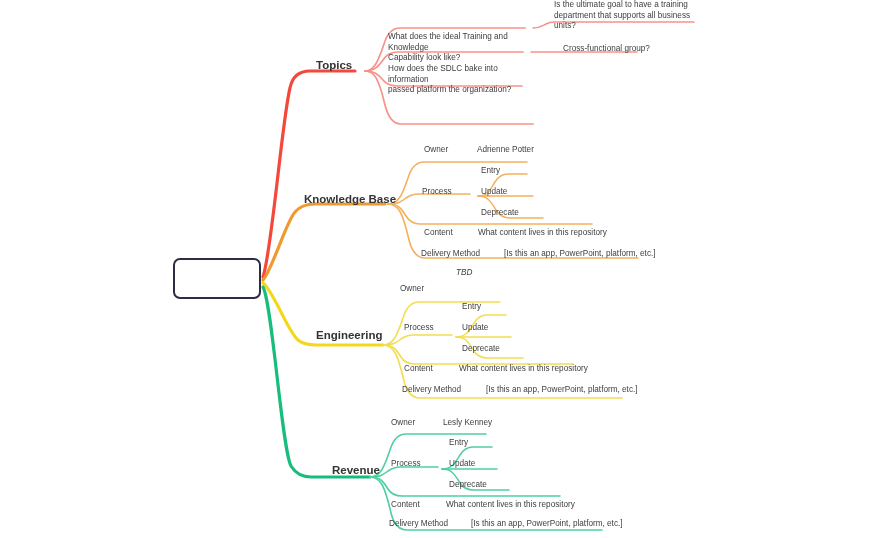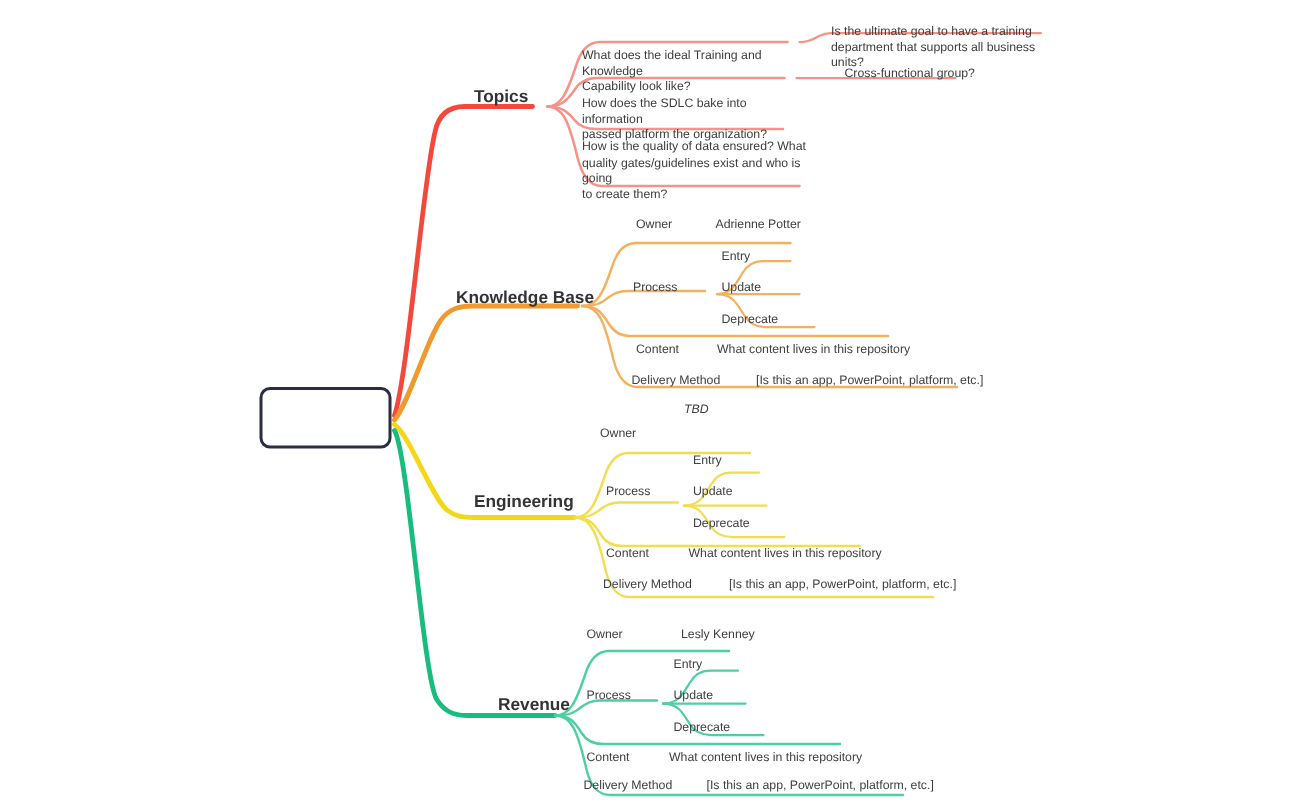--- a/index.html
+++ b/index.html
@@ -115,32 +115,29 @@
 
   <div class="root-node">
     <span class="lbl" style="left:8px; top:12px; font-size:11px;"></span>
   </div>
 
   <div class="lbl branch-label" style="left:316px; top:58px;">Topics</div>
 
   <div class="lbl q-label" style="left:388px; top:6px; width:150px;margin-top:26px;">What does the ideal Training and Knowledge
 Capability look like?</div>
 
-  <div class="lbl q-label" style="left:554px; top:16px; width:150px;">Is the ultimate goal to have a training
+  <div class="lbl q-label" style="left:554px; top:0; width:150px;">Is the ultimate goal to have a training
 department that supports all business units?</div>
 
 
   <div class="lbl q-label" style="left:563px; top:44px; width:120px;">Cross-functional group?</div>
 
   <div class="lbl q-label" style="left:388px; top:64px; width:150px;">How does the SDLC bake into information
 passed platform the organization?</div>
 
-  <div class="lbl q-label" style="left:388px; top:93px; width:152px;">How is the quality of data ensured?  What
-quality gates/guidelines exist and who is going
-to create them?</div>
 
   <div class="lbl branch-label" style="left:304px; top:192px;">Knowledge Base</div>
 
   <div class="lbl sub-label" style="left:424px; top:145px;">Owner</div>
   <div class="lbl leaf-label" style="left:477px; top:145px;text-align:right;">Adrienne Potter</div>
 
   <div class="lbl sub-label" style="left:422px; top:187px;">Process</div>
   <div class="lbl leaf-label" style="left:481px; top:166px;">Entry</div>
   <div class="lbl leaf-label" style="left:481px; top:187px;">Update</div>
   <div class="lbl leaf-label" style="left:481px; top:208px;">Deprecate</div>
@@ -163,21 +160,21 @@
 
   <div class="lbl sub-label" style="left:404px; top:364px;">Content</div>
   <div class="lbl leaf-label" style="left:459px; top:364px;">What content lives in this repository</div>
 
   <div class="lbl sub-label" style="left:402px; top:385px;">Delivery Method</div>
   <div class="lbl leaf-label" style="left:486px; top:385px;">[Is this an app, PowerPoint, platform, etc.]</div>
 
   <div class="lbl branch-label" style="left:316px; top:463px;padding-left:16px;">Revenue</div>
 
   <div class="lbl sub-label" style="left:391px; top:418px;">Owner</div>
-  <div class="lbl leaf-label" style="left:454px; top:418px;">Lesly Kenney</div>
+  <div class="lbl leaf-label" style="left:443px; top:418px;">Lesly Kenney</div>
 
   <div class="lbl sub-label" style="left:391px; top:459px;">Process</div>
   <div class="lbl leaf-label" style="left:449px; top:438px;">Entry</div>
   <div class="lbl leaf-label" style="left:449px; top:459px;">Update</div>
   <div class="lbl leaf-label" style="left:449px; top:480px;">Deprecate</div>
 
   <div class="lbl sub-label" style="left:391px; top:500px;">Content</div>
   <div class="lbl leaf-label" style="left:446px; top:500px;">What content lives in this repository</div>
 
   <div class="lbl sub-label" style="left:389px; top:519px;">Delivery Method</div>

